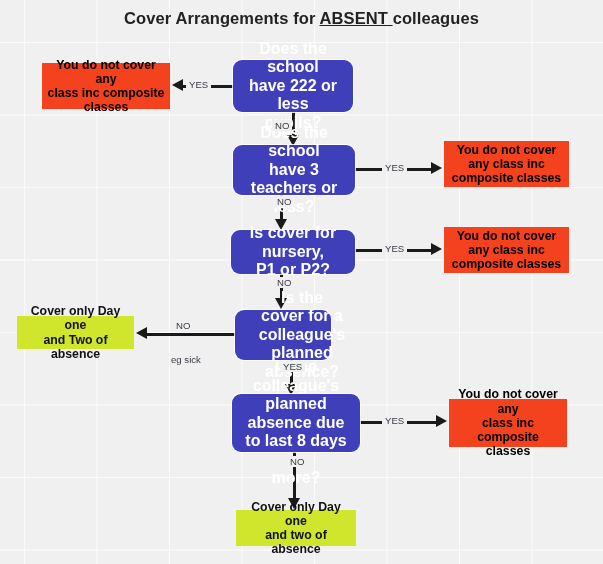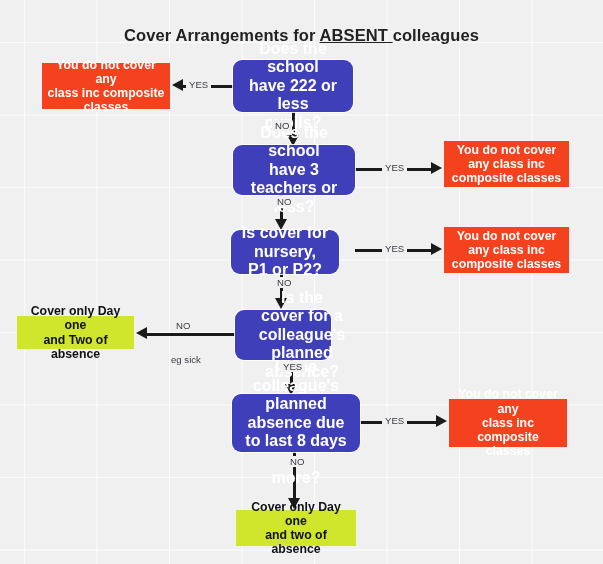--- a/index.html
+++ b/index.html
@@ -31,21 +31,20 @@
     position: absolute;
     left: 0;
     top: 9px;
     width: 603px;
     text-align: center;
     font-size: 16.5px;
     font-weight: bold;
     color: #222222;
     letter-spacing: 0.1px;
     white-space: pre;
-    margin-top: 17px;
   }
   .title .u { text-decoration: underline; }
 
   
   .node {
     position: absolute;
     box-sizing: border-box;
     display: flex;
     align-items: center;
     justify-content: center;
@@ -58,21 +57,21 @@
   .node.decision {
     background: #3f3fba;
     color: #ffffff;
     border-radius: 9px;
     font-size: 16px;
     box-shadow: 0 0 0 1px rgba(255,255,255,0.85);
     padding: 2px 6px;
   }
   .node.stop {
     background: #f4421f;
-    color: #ffffff;
+    color: #000000;
     font-size: 12.3px;
     border: 1px solid #f7f2ef;
     padding: 2px 5px;
   }
   .node.go {
     background: #cfe62c;
     color: #111111;
     font-size: 12.3px;
     border: 1px solid #f2f4e8;
     padding: 2px 5px;
@@ -158,21 +157,21 @@
 composite classes</div>
 
   <div class="conn h" style="left:355px; top:168px; width:77px;"></div>
   <div class="arrow right" style="left:431px; top:161.5px;"></div>
   <div class="edge-label" style="left:382px; top:162px;">YES</div>
 
   <div class="conn v" style="left:279.5px; top:195px; height:28px;"></div>
   <div class="arrow down" style="left:274.5px; top:219px;"></div>
   <div class="edge-label" style="left:274px; top:196px;">NO</div>
 
-  <div class="node decision" style="left:231px; top:230px; width:108px; height:44px;">Is cover for nursery,
+  <div class="node decision" style="left:231px; top:230px; width:124px; height:44px;">Is cover for nursery,
 P1 or P2?</div>
 
   <div class="node stop" style="left:443px; top:226px; width:127px; height:48px;">You do not cover
 any class inc
 composite classes</div>
 
   <div class="conn h" style="left:355px; top:249px; width:77px;"></div>
   <div class="arrow right" style="left:431px; top:242.5px;"></div>
   <div class="edge-label" style="left:382px; top:243px;">YES</div>
 

